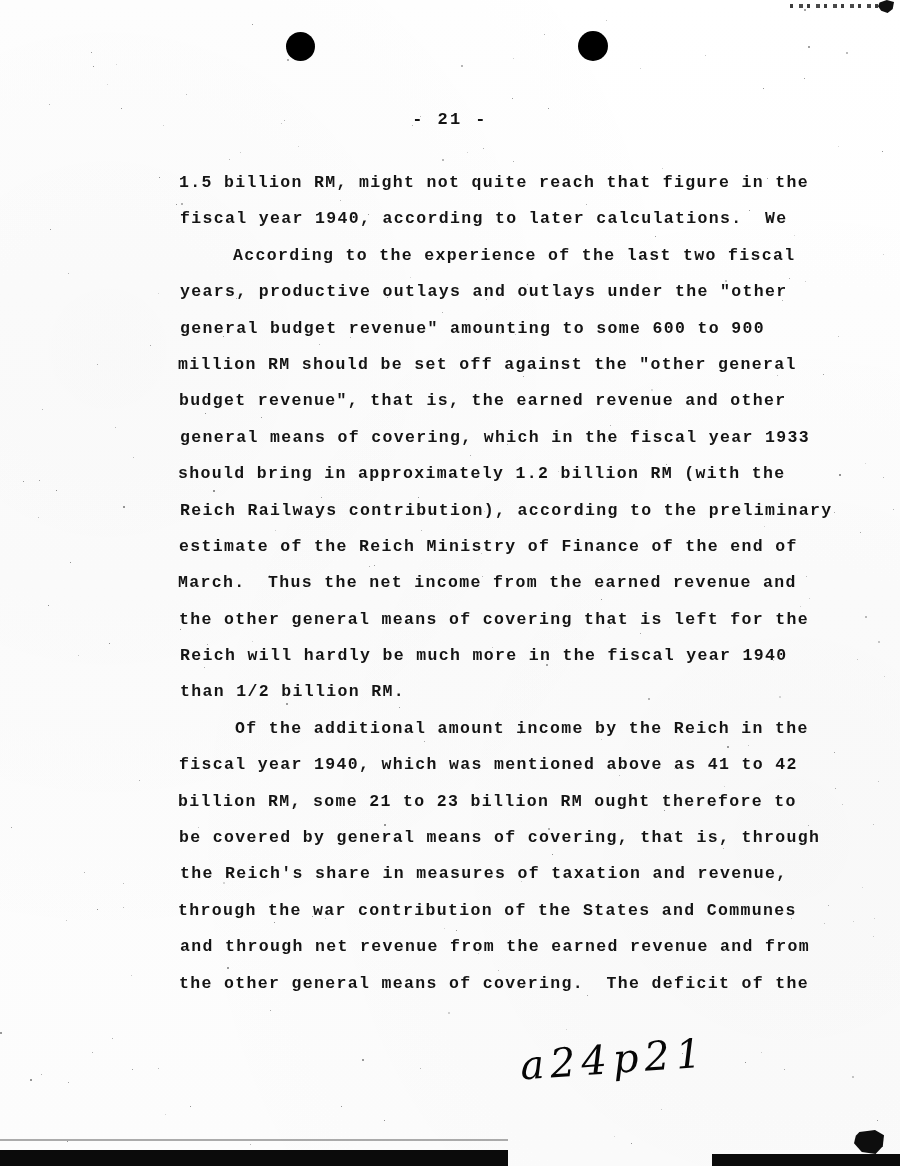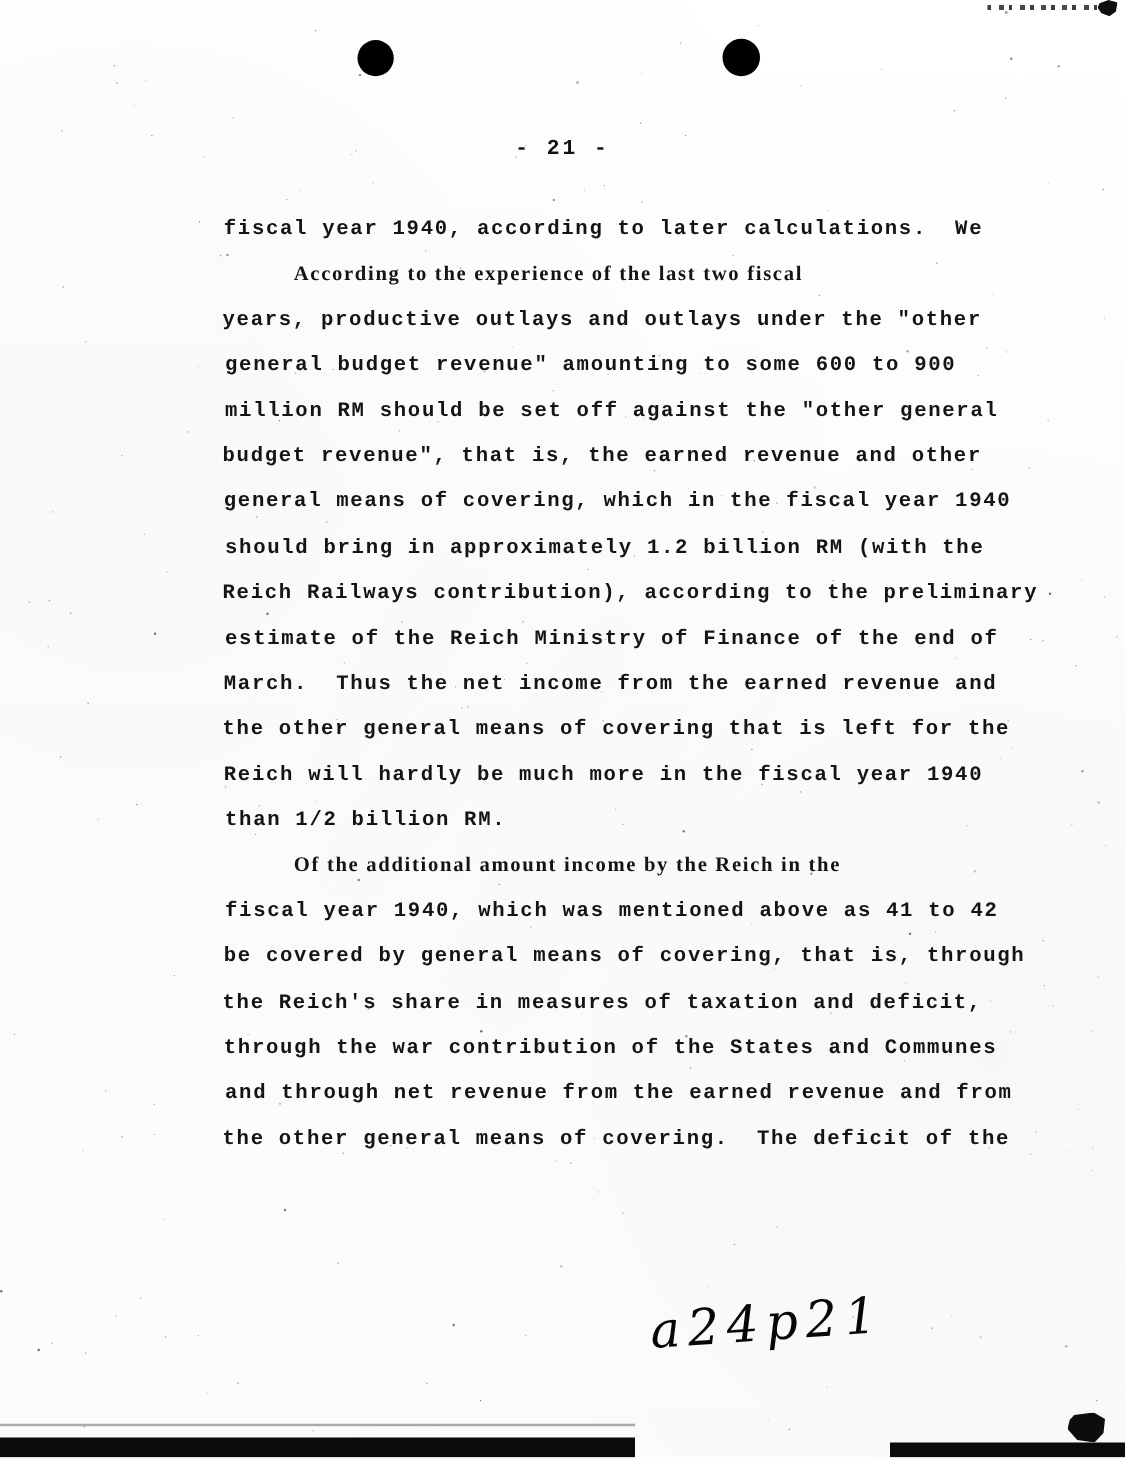--- a/index.html
+++ b/index.html
@@ -152,21 +152,20 @@
     height: 36.4px;
     line-height: 36.4px;
     font-size: 16.5px;
     letter-spacing: 1.35px;
     color: #141414;
     font-weight: 700;
     white-space: pre;
   }
   .line.indent {
     padding-left: 55px;
-    font-family: Liberation Serif, serif;
   }
   .line.right {
     text-align: right;
     padding-right: 12px;
   }
 
   
   .line:nth-child(2n)   { margin-left: 1px; }
   .line:nth-child(3n)   { margin-left: -1px; }
   .line:nth-child(5n)   { margin-left: 1px; }
@@ -213,40 +212,42 @@
   <div class="bottom-bar-left"></div>
   <div class="bottom-bar-right"></div>
   <div class="bottom-blotch"></div>
 
   <div class="doc-text">
 
     <div class="page-number">- 21 -</div>
 
     <div class="body-block">
 
+      <span class="line">1.5 billion RM, might not quite reach that figure in the</span>
       <span class="line">fiscal year 1940, according to later calculations.  We</span>
 
       <span class="line indent">According to the experience of the last two fiscal</span>
       <span class="line">years, productive outlays and outlays under the "other</span>
       <span class="line">general budget revenue" amounting to some 600 to 900</span>
       <span class="line">million RM should be set off against the "other general</span>
       <span class="line">budget revenue", that is, the earned revenue and other</span>
-      <span class="line">general means of covering, which in the fiscal year 1940</span>
+      <span class="line">general means of covering, which in the fiscal year 1933</span>
       <span class="line">should bring in approximately 1.2 billion RM (with the</span>
       <span class="line">Reich Railways contribution), according to the preliminary</span>
       <span class="line">estimate of the Reich Ministry of Finance of the end of</span>
       <span class="line">March.  Thus the net income from the earned revenue and</span>
       <span class="line">the other general means of covering that is left for the</span>
       <span class="line">Reich will hardly be much more in the fiscal year 1940</span>
       <span class="line">than 1/2 billion RM.</span>
 
       <span class="line indent">Of the additional amount income by the Reich in the</span>
       <span class="line">fiscal year 1940, which was mentioned above as 41 to 42</span>
+      <span class="line">billion RM, some 21 to 23 billion RM ought therefore to</span>
       <span class="line">be covered by general means of covering, that is, through</span>
-      <span class="line">the Reich's share in measures of taxation and deficit,</span>
+      <span class="line">the Reich's share in measures of taxation and revenue,</span>
       <span class="line">through the war contribution of the States and Communes</span>
       <span class="line">and through net revenue from the earned revenue and from</span>
       <span class="line">the other general means of covering.  The deficit of the</span>
 
 
     </div>
   </div>
 
   <div class="handwriting">a24p21</div>
 

